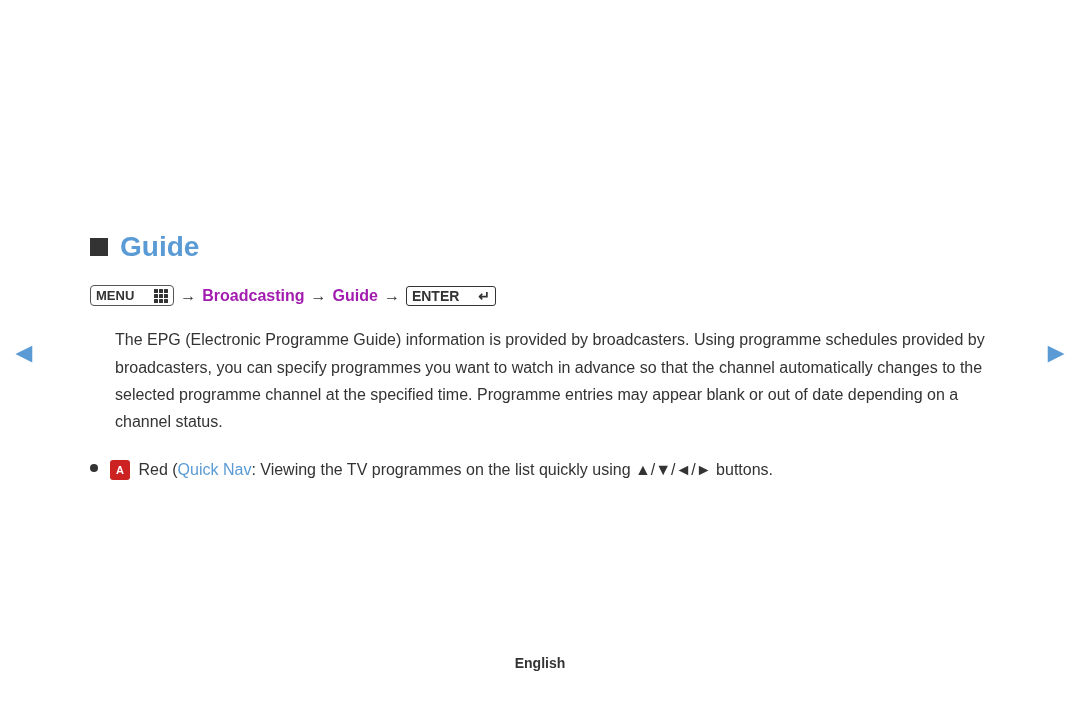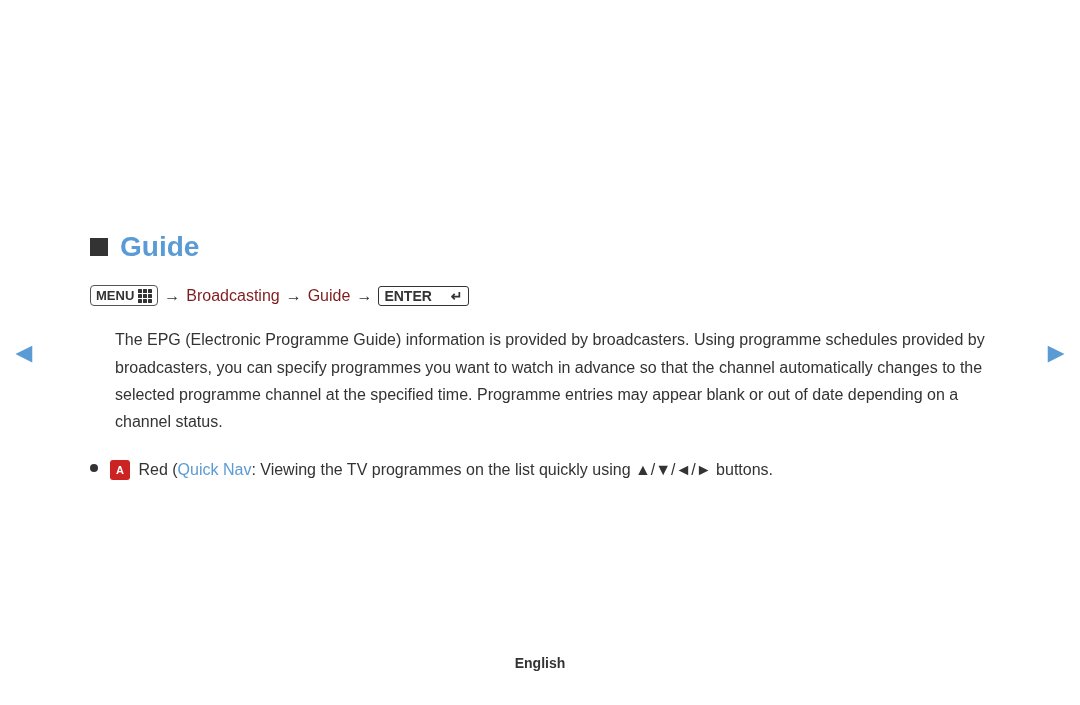--- a/index.html
+++ b/index.html
@@ -88,21 +88,21 @@
 
     .breadcrumb-menu-icon {
       display: inline-flex;
       align-items: center;
       justify-content: center;
       border: 1.5px solid #555;
       border-radius: 4px;
       padding: 2px 5px;
       font-size: 13px;
       color: #333;
-      gap: 2px;
+      gap: 18px;
       font-weight: bold;
     }
 
     .breadcrumb-menu-icon .grid-icon {
       display: inline-grid;
       grid-template-columns: repeat(3, 4px);
       grid-template-rows: repeat(3, 4px);
       gap: 1px;
       margin-left: 2px;
     }
@@ -114,23 +114,23 @@
       border-radius: 0.5px;
     }
 
     .breadcrumb-arrow {
       color: #333;
       font-size: 16px;
       font-weight: normal;
     }
 
     .breadcrumb-link {
-      color: #7f1d1d;
-      font-size: 16px;
-      font-weight: normal;
+      color: #a21caf;
+      font-size: 16px;
+      font-weight: bold;
     }
 
     .enter-icon {
       display: inline-flex;
       align-items: center;
       justify-content: center;
       border: 1.5px solid #333;
       border-radius: 3px;
       padding: 1px 5px;
       font-size: 14px;

